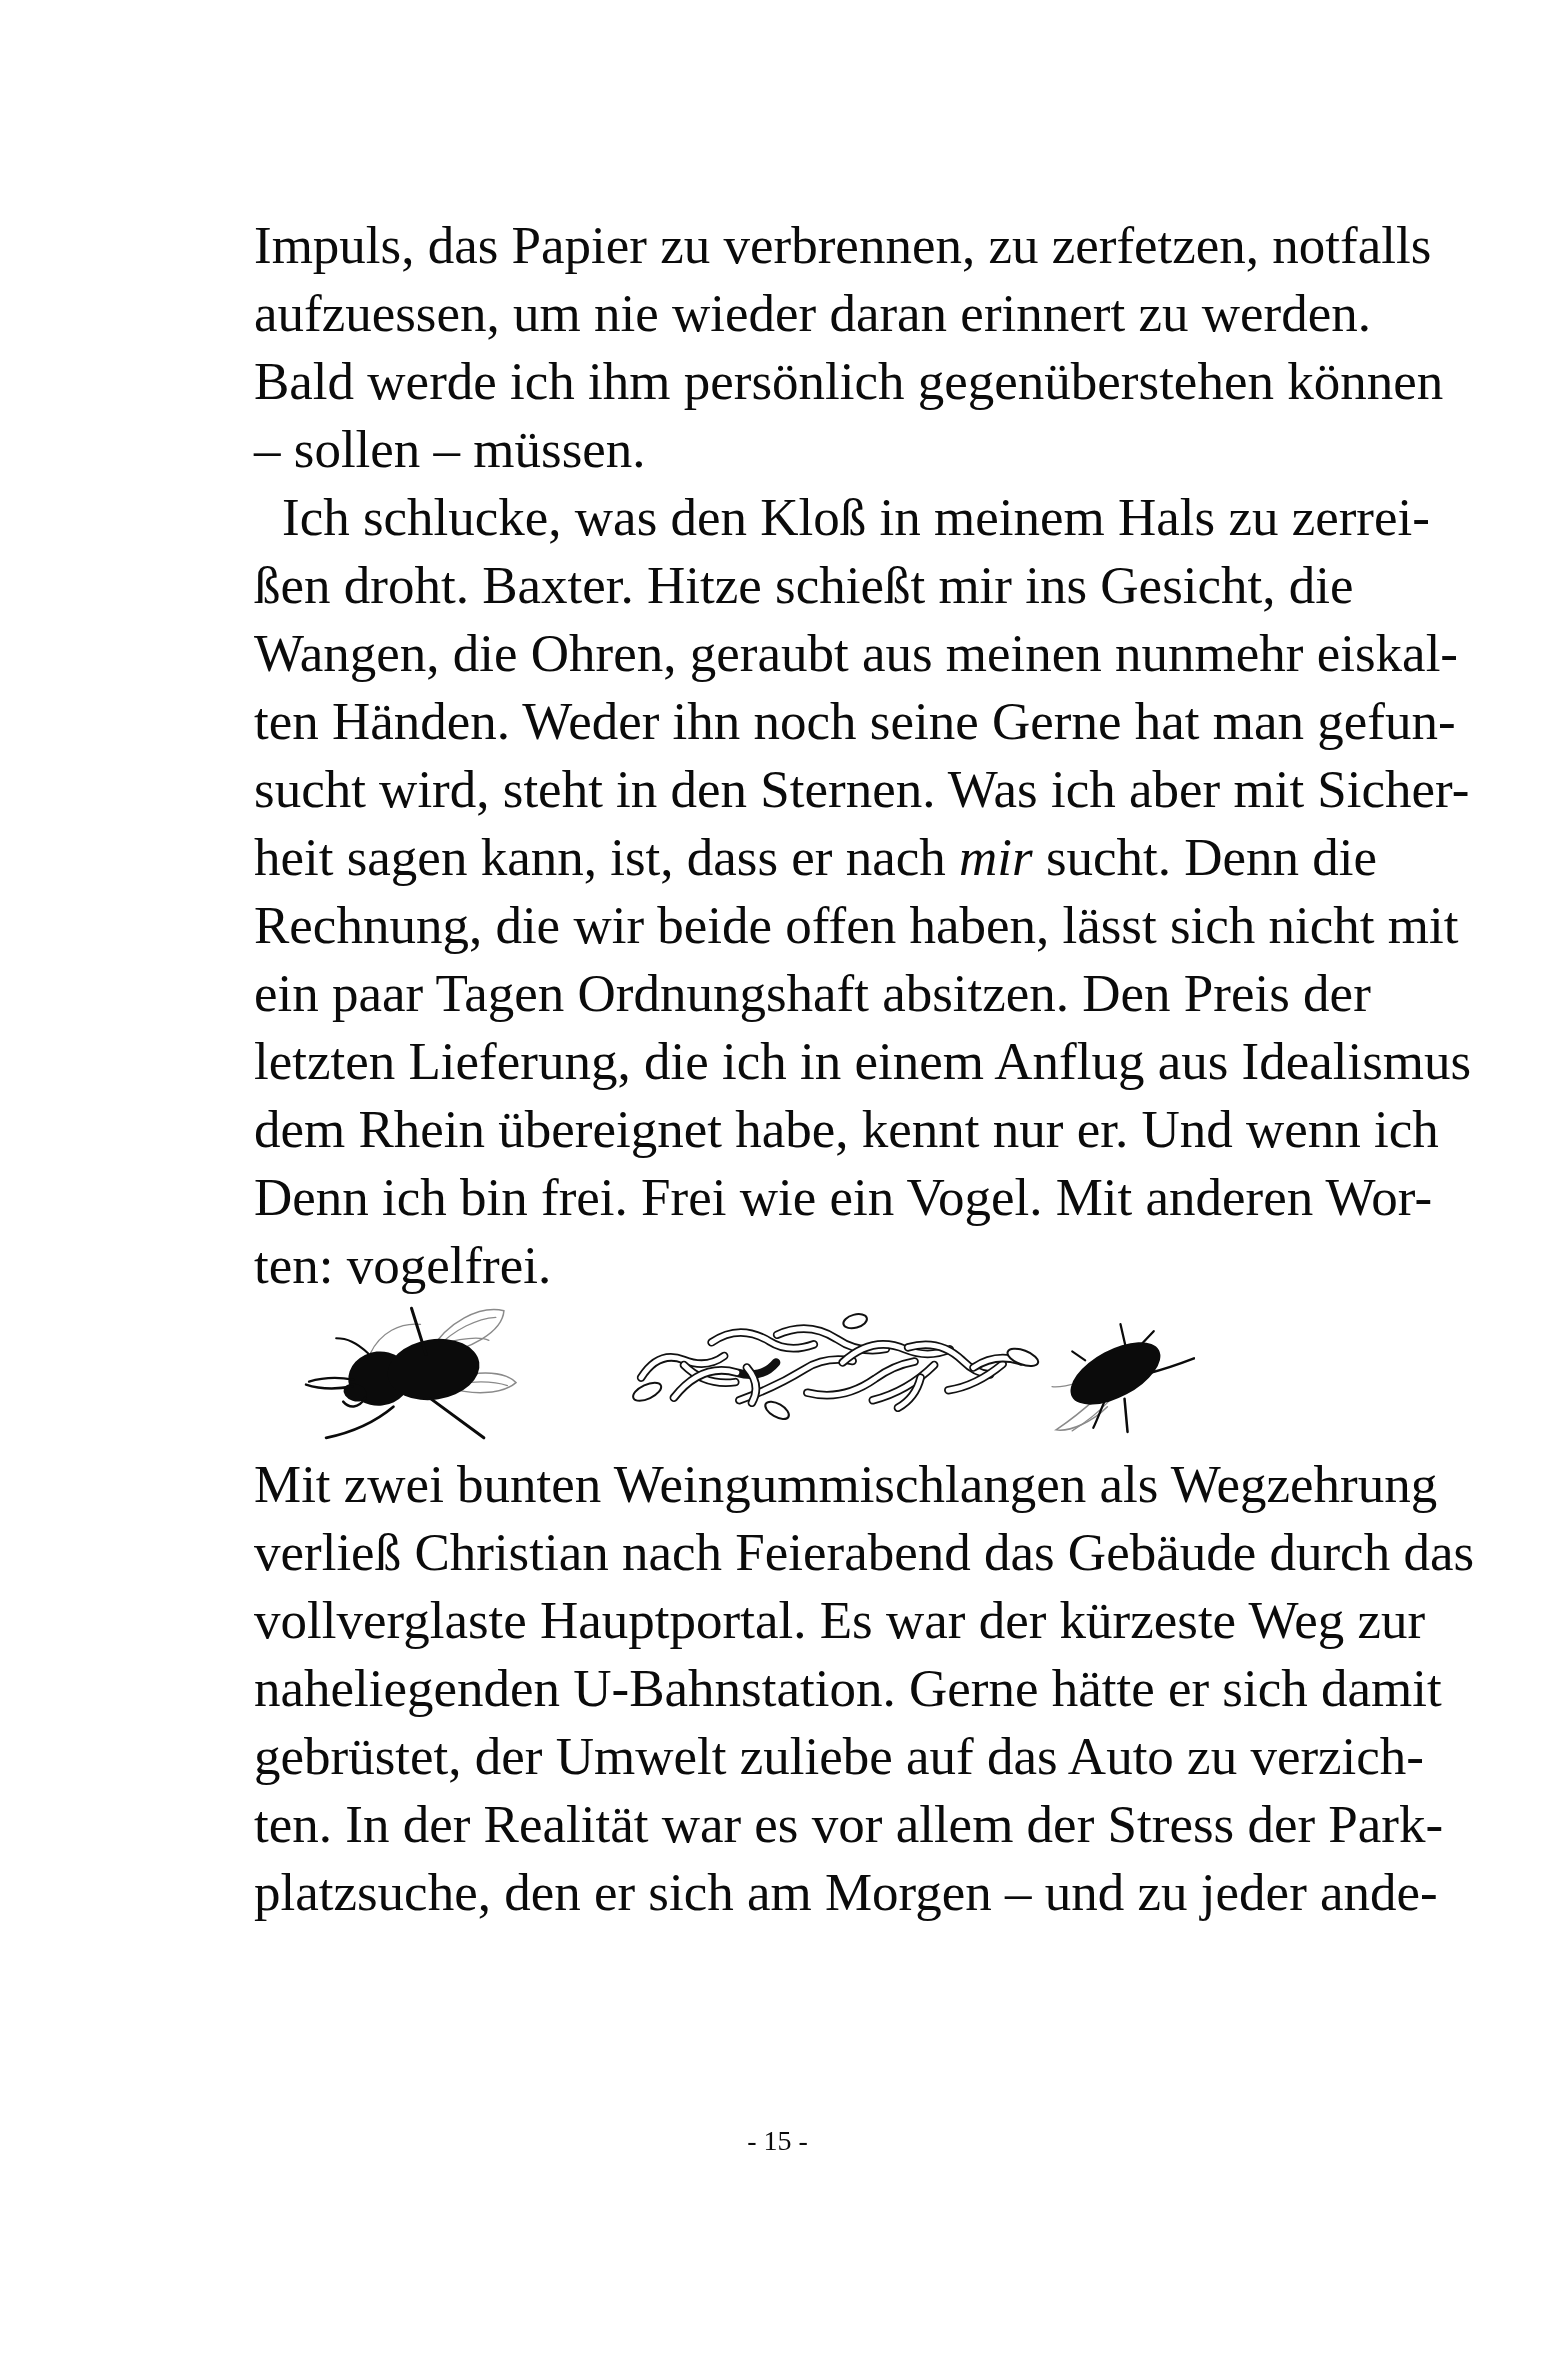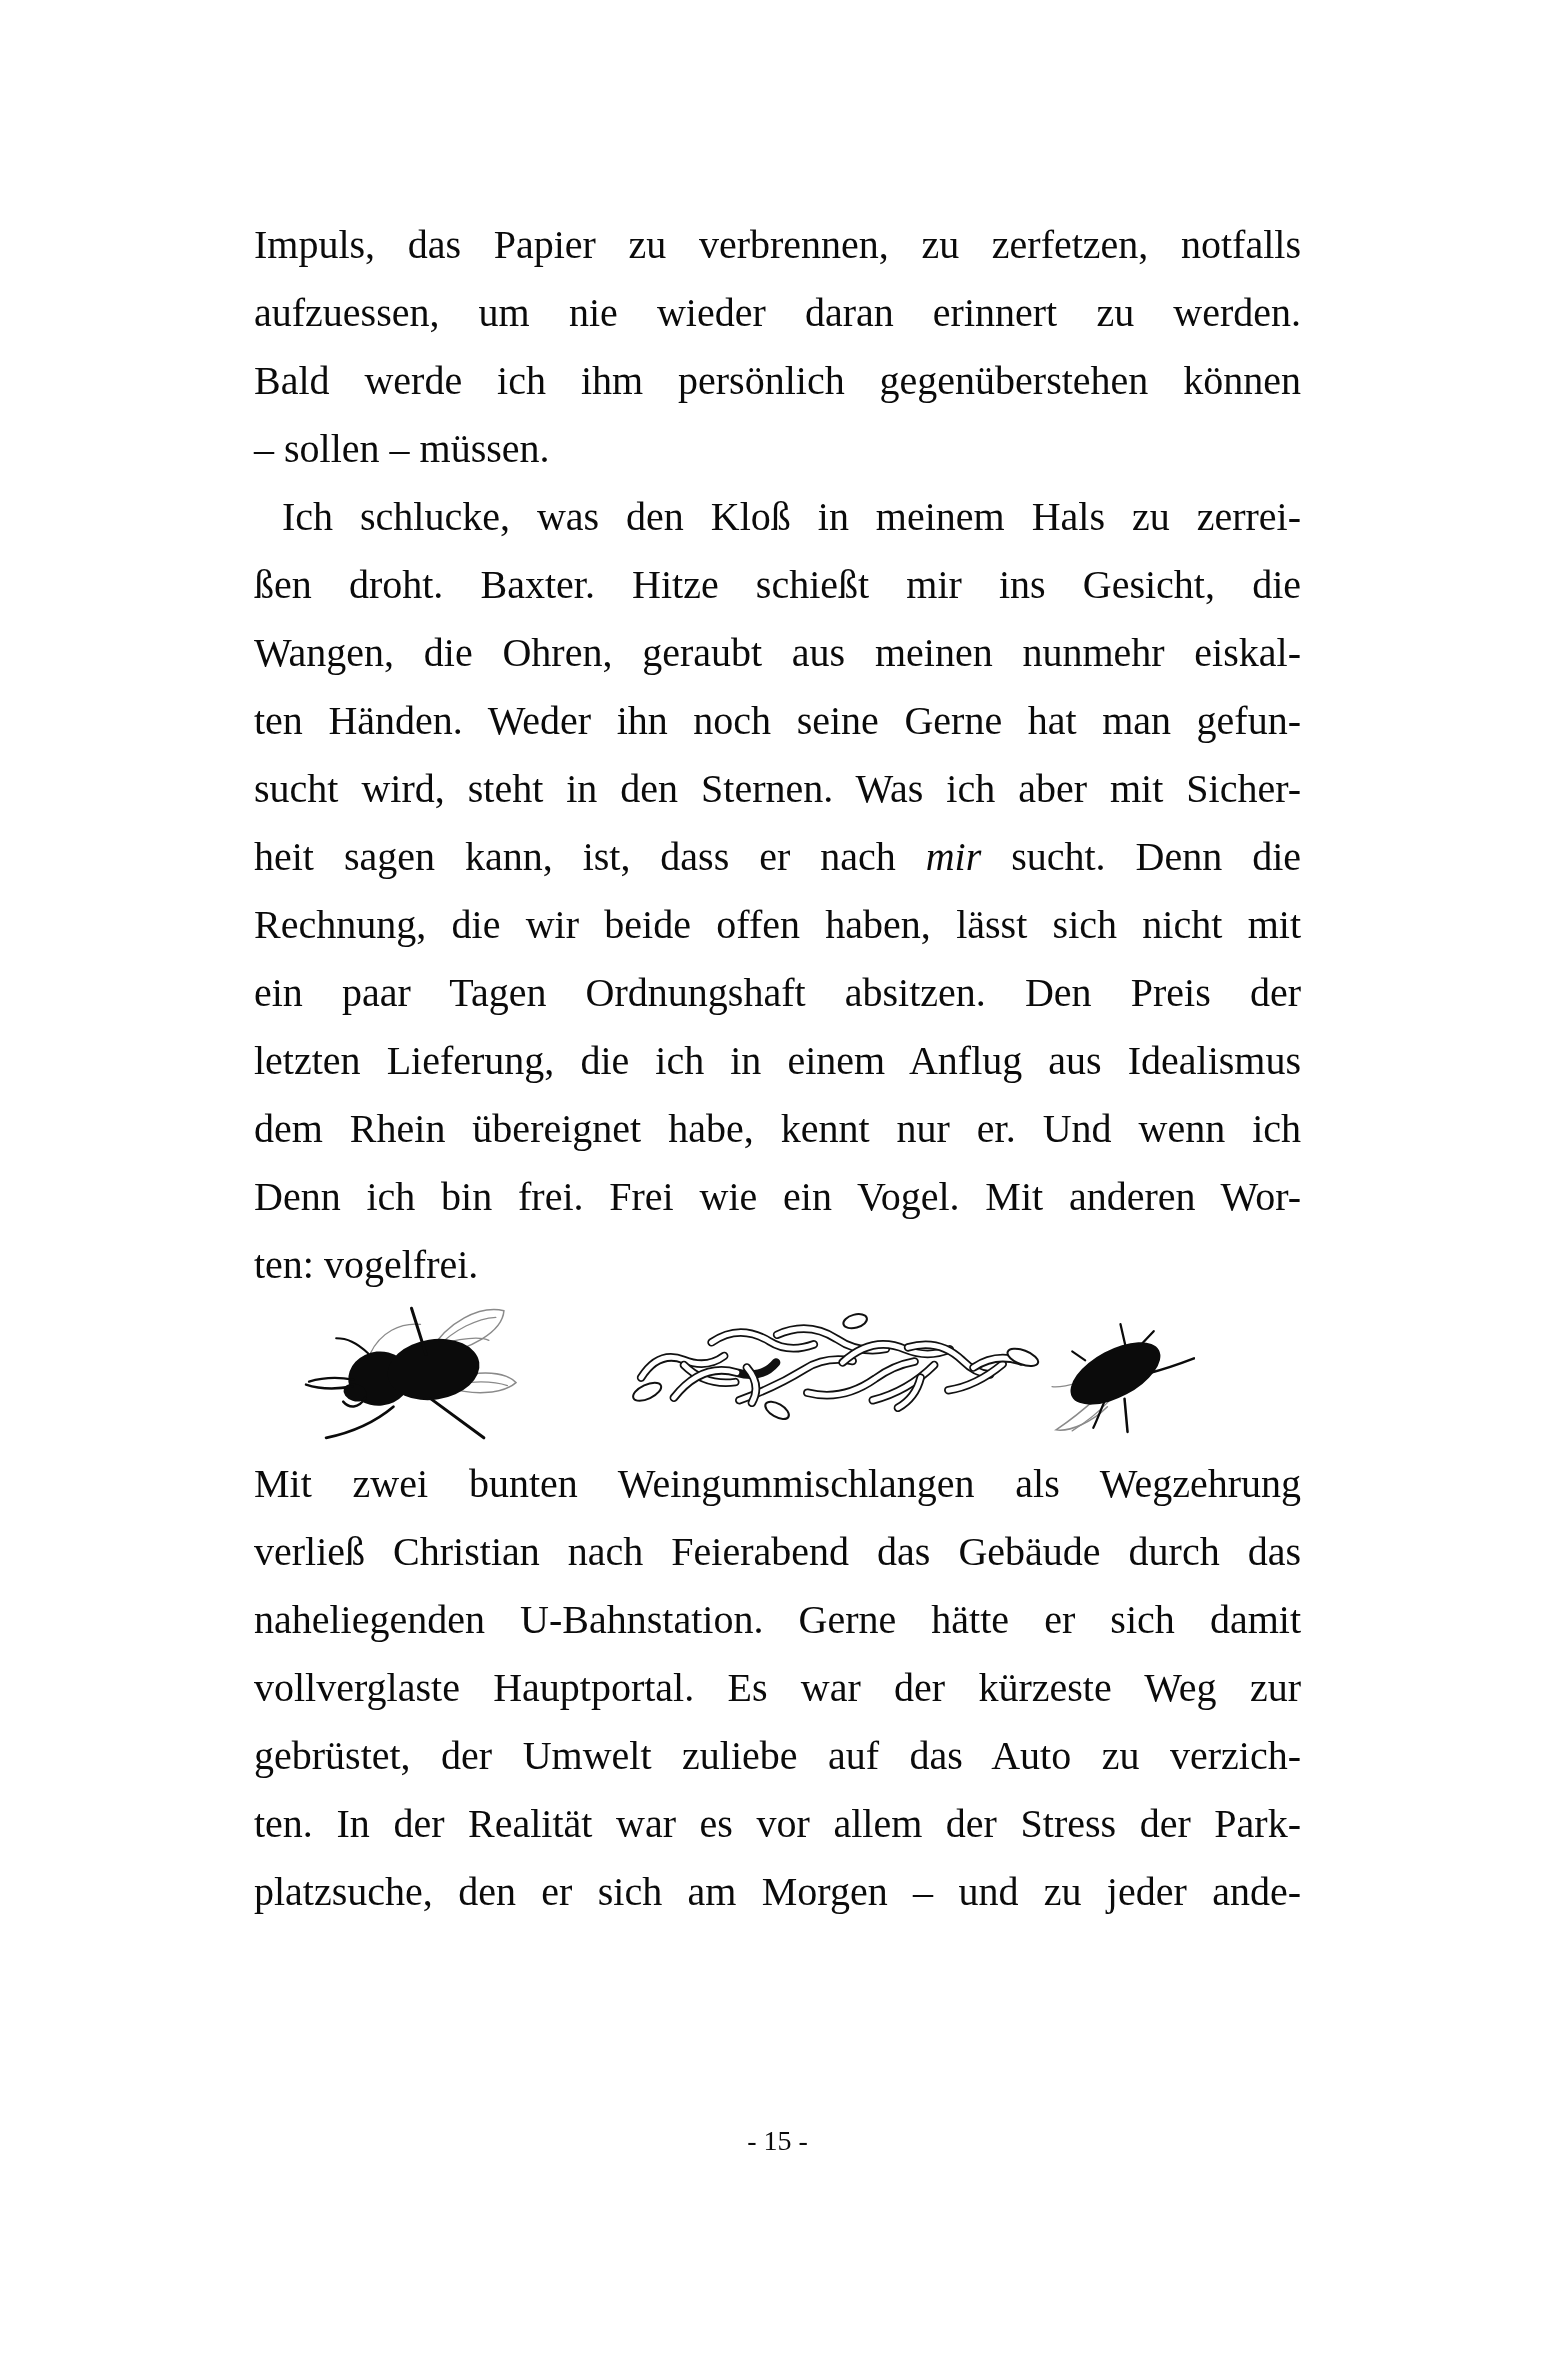--- a/index.html
+++ b/index.html
@@ -10,21 +10,21 @@
     font-family: "Liberation Serif", "DejaVu Serif", serif;
     color: #0b0b0b;
     overflow: hidden;
   }
   .text-col {
     position: absolute;
     left: 254px; top: 211px;
     width: 1047px;
   }
   .line {
-    font-size: 40px;
+    font-size: 53px;
     line-height: 68px;
     height: 68px;
     text-align: justify;
     text-align-last: justify;
     white-space: nowrap;
   }
   .line.para-end {
     text-align: left;
     text-align-last: left;
   }
@@ -155,22 +155,22 @@
       <path class="ink-line" stroke-width="4.5" d="M 110 168 C 100 192, 94 208, 88 220"></path>
       <path class="ink-line" stroke-width="4.5" d="M 152 58 L 142 14"></path>
       <path class="ink-line" stroke-width="4.5" d="M 176 62 L 208 28"></path>
       <path class="ink-line" stroke-width="4" d="M 72 86 L 46 68"></path>
     </svg>
   </div>
 
   <div>
     <div class="line">Mit zwei bunten Weingummischlangen als Wegzehrung</div>
     <div class="line">verließ Christian nach Feierabend das Gebäude durch das</div>
+    <div class="line">vollverglaste Hauptportal. Es war der kürzeste Weg zur</div>
     <div class="line">naheliegenden U-Bahnstation. Gerne hätte er sich damit</div>
-    <div class="line">vollverglaste Hauptportal. Es war der kürzeste Weg zur</div>
     <div class="line">gebrüstet, der Umwelt zuliebe auf das Auto zu verzich-</div>
     <div class="line">ten. In der Realität war es vor allem der Stress der Park-</div>
     <div class="line">platzsuche, den er sich am Morgen – und zu jeder ande-</div>
   </div>
 
 </div>
 
 <div class="folio">- 15 -</div>
 
 

